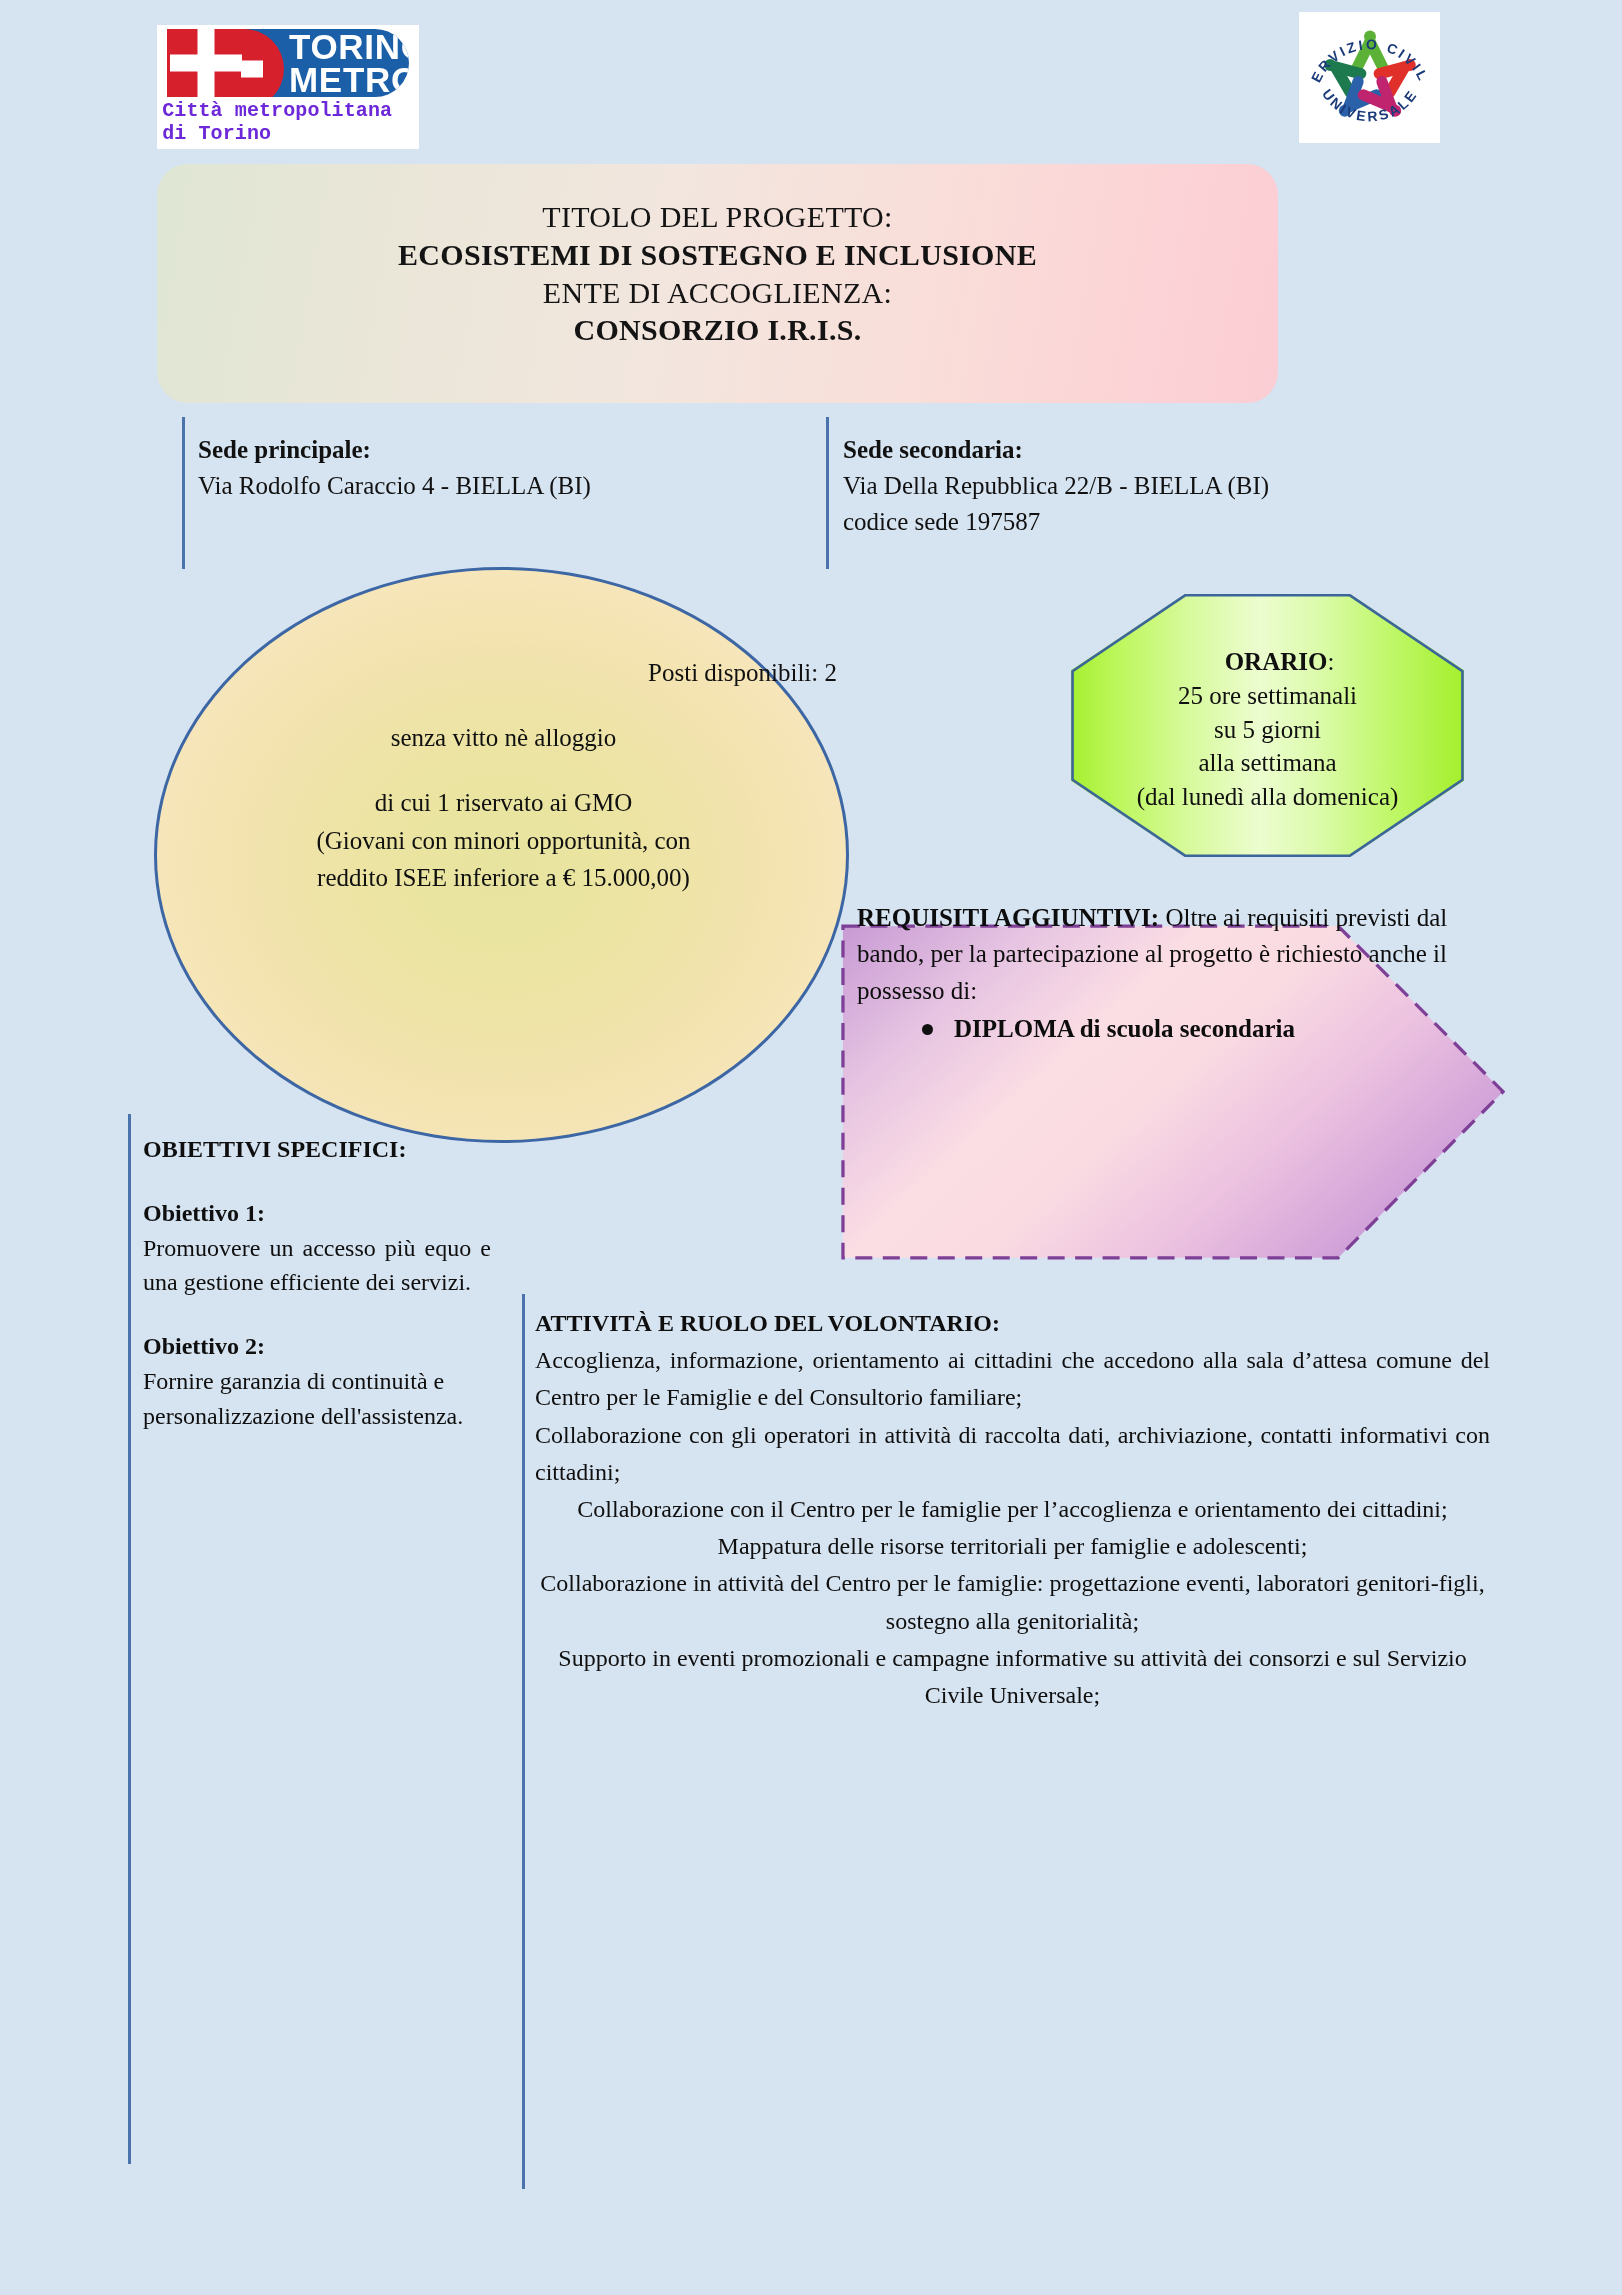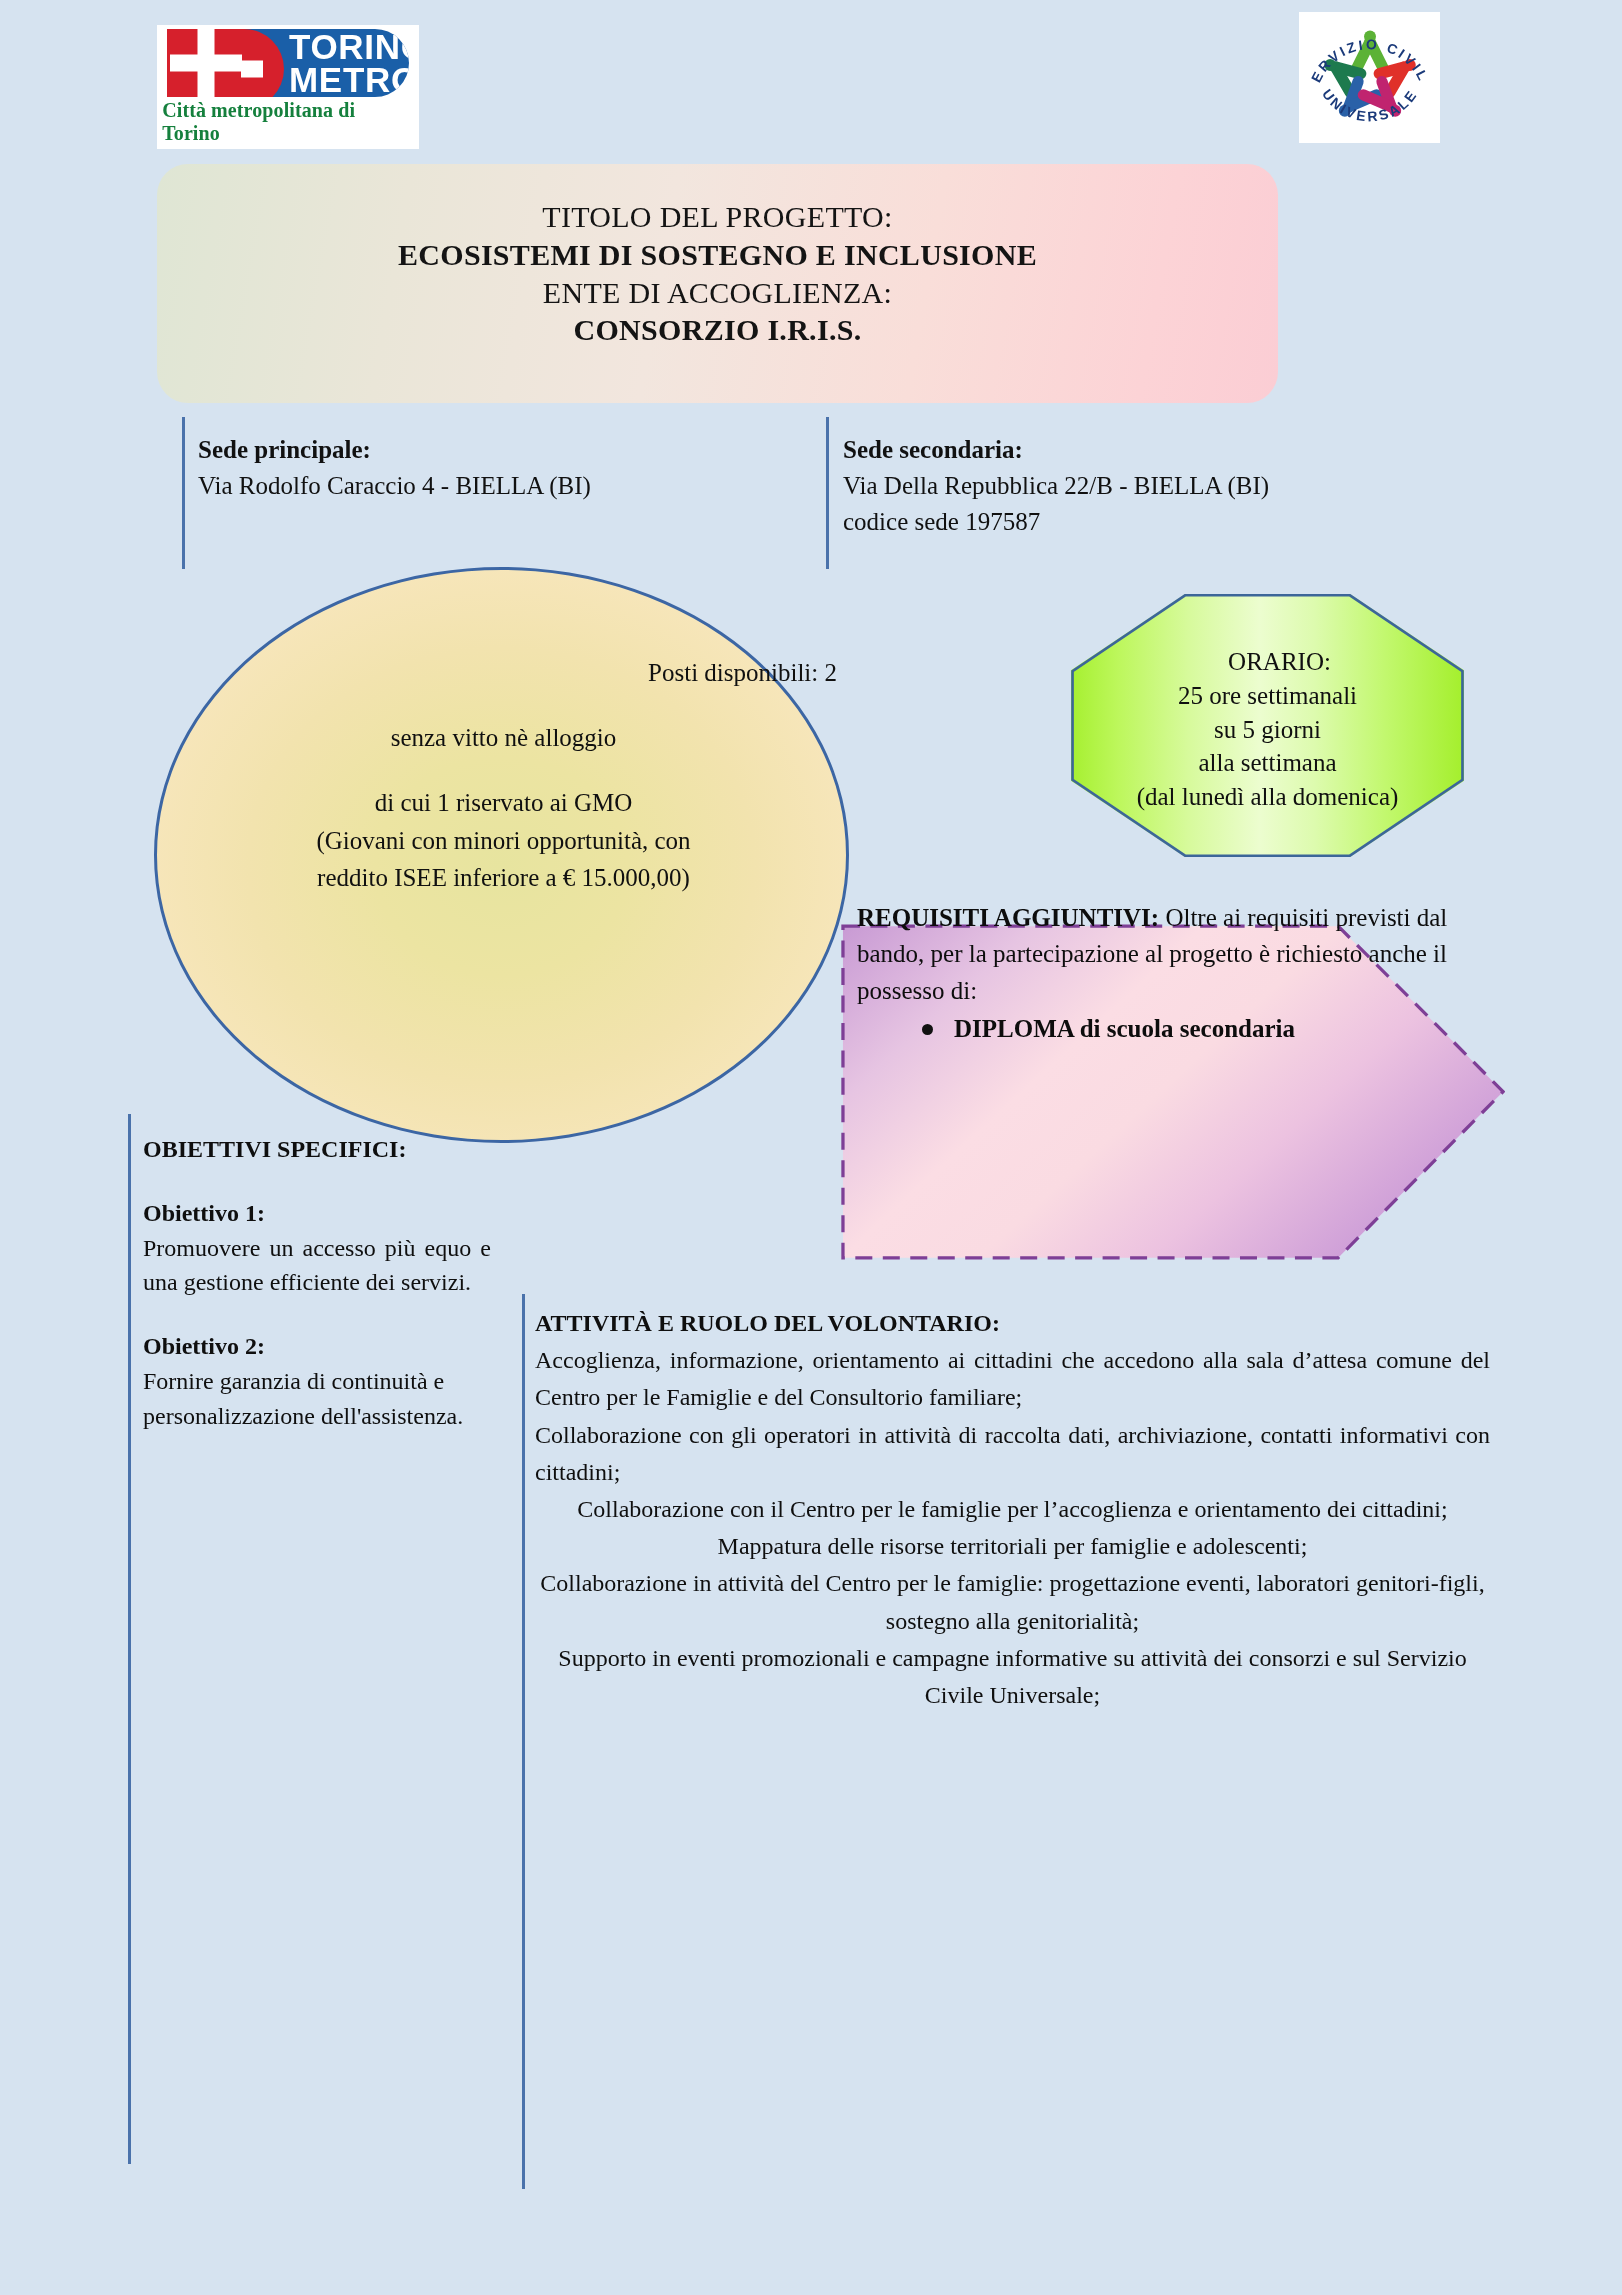--- a/index.html
+++ b/index.html
@@ -55,22 +55,22 @@
   }
   #torino-words {
     position: absolute; left: 122px; top: 2.6px;
     color: #ffffff; line-height: 0.92;
     font-family: "Liberation Sans", sans-serif;
     font-weight: bold; letter-spacing: 0.7px;
   }
   #torino-words .l1 { font-size: 35px; display: block; }
   #torino-words .l2 { font-size: 35px; display: block; }
   #torino-sub {
-    color: #15803d; font-size: 20px; font-weight: bold;
-    font-family: Liberation Serif, serif;
+    color: #6d28d9; font-size: 20px; font-weight: bold;
+    font-family: Liberation Mono, monospace;
     margin-top: 2px; letter-spacing: 0.1px;
   }
 
   #logo-scu {
     position: absolute; left: 1299px; top: 11.8px;
     width: 141px; height: 131px;
     background: #ffffff;
     display: flex; align-items: center; justify-content: center;
   }
 
@@ -128,21 +128,21 @@
   }
   #orario-octagon-border {
     position: absolute; left: 1071px; top: 594px;
     width: 393px; height: 263px; pointer-events:none;
   }
   #orario-text {
     position: absolute; left: 1071px; top: 645px;
     width: 393px; text-align: center;
     font-size: 25px; line-height: 1.35; color: #101010;
   }
-  #orario-text .bold { font-weight: normal; margin-left: 24px; }
+  #orario-text .bold { font-weight: bold; margin-left: 24px; }
 
   
   #requisiti-shape {
     position: absolute; left: 841px; top: 924px;
     width: 664px; height: 336px;
   }
   #requisiti-text {
     position: absolute; left: 857px; top: 900px;
     width: 609px;
     font-size: 25px; line-height: 1.45; color: #0d0d0d;

